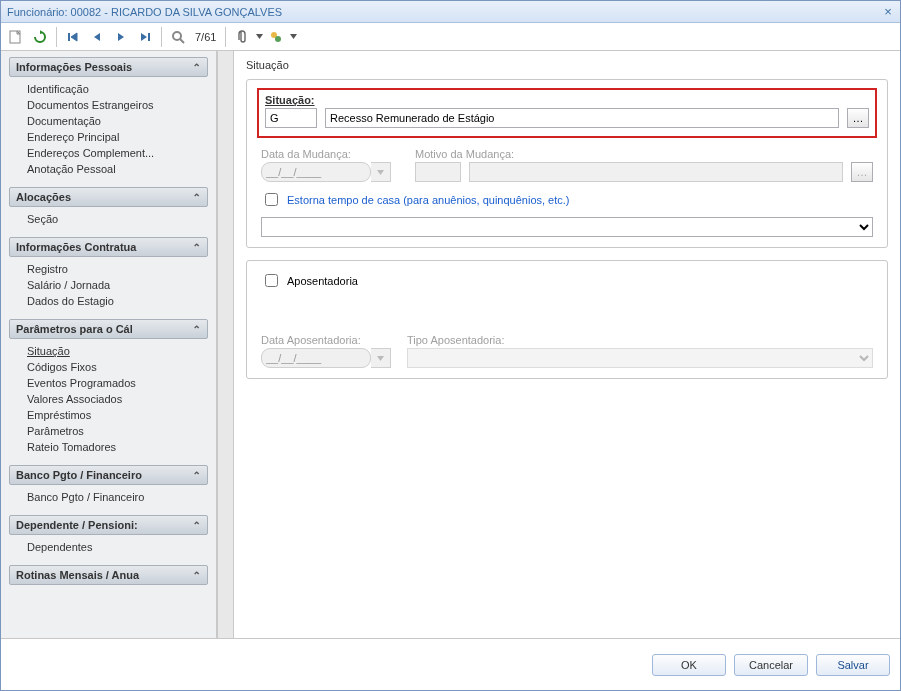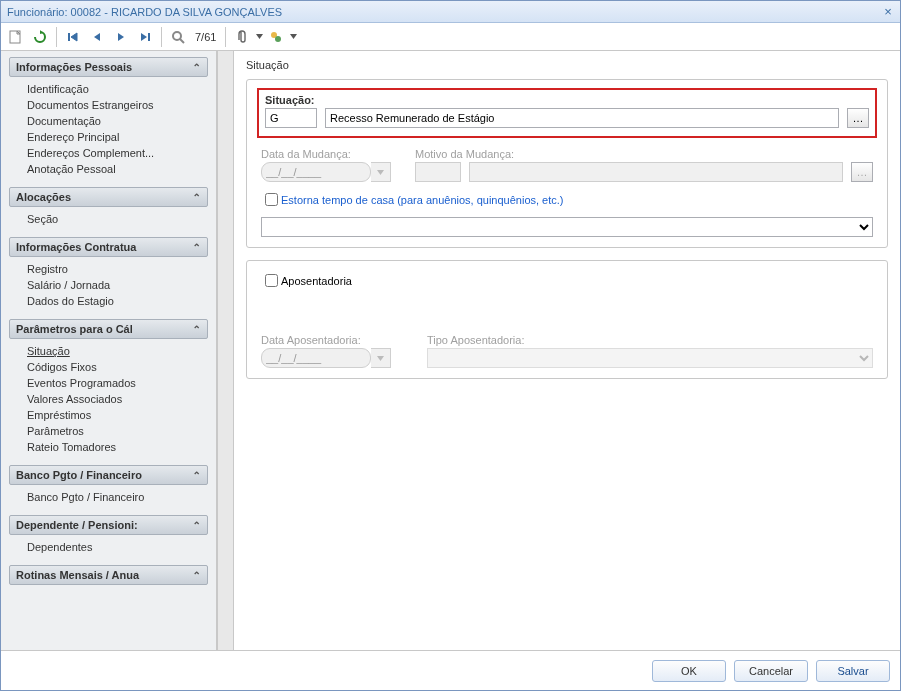--- a/index.html
+++ b/index.html
@@ -20,37 +20,37 @@
 .group-header:first-child{margin-top:0;}
 .group-header .chev{font-size:10px;color:#555;}
 .group-items{padding:4px 0 4px 18px;}
 .group-items a{display:block;color:#333;text-decoration:none;padding:2px 0;cursor:pointer;white-space:nowrap;overflow:hidden;text-overflow:ellipsis;}
 .group-items a.active{text-decoration:underline;}
 .main{flex:1;padding:8px 12px;overflow:auto;}
 .main-title{color:#333;margin-bottom:8px;}
 .panel{border:1px solid #c8c8c8;border-radius:3px;padding:10px 14px;margin-bottom:12px;}
 .hlrow{border:2px solid #d22323;padding:4px 6px 8px 6px;margin:-2px -4px 10px -4px;}
 .lbl{color:#333;display:block;margin-bottom:2px;}
-.lbl.bold{font-weight:bold;}
+.lbl.bold{font-weight:bold;text-decoration:underline;}
 .lbl.disabled{color:#a0a0a0;}
 .row{display:flex;align-items:flex-end;gap:8px;}
 .field-sm{width:52px;}
 .field-lg{flex:1;}
 input[type=text],select{border:1px solid #abadb3;background:#fff;height:20px;padding:0 4px;width:100%;}
 input[type=text]:disabled,select:disabled{background:#f0f0f0;color:#999;border-color:#cfcfcf;}
 .btn-ell{width:22px;height:20px;border:1px solid #abadb3;background:linear-gradient(#fefefe,#e6e6e6);cursor:pointer;display:flex;align-items:center;justify-content:center;}
 .btn-ell.disabled{color:#aaa;cursor:default;}
 .datebox{display:flex;align-items:center;}
 .datebox input{width:110px;border-radius:9px;}
 .datebox .cal{width:20px;height:20px;border:1px solid #cfcfcf;background:#f0f0f0;border-left:none;display:flex;align-items:center;justify-content:center;color:#aaa;}
-.chk{display:flex;align-items:center;margin:8px 0;}
+.chk{display:flex;align-items:center;gap:6px;margin:8px 0;}
 .chk input{width:13px;height:13px;}
 .chk .link{color:#1a5fcf;}
 .select-wide{width:100%;}
-.footer{height:40px;border-top:1px solid #c8c8c8;display:flex;align-items:center;justify-content:flex-end;padding:0 10px;gap:8px;}
+.footer{height:52px;border-top:1px solid #c8c8c8;display:flex;align-items:center;justify-content:flex-end;padding:0 10px;gap:8px;}
 .btn{min-width:74px;height:22px;border:1px solid #9fb8d9;background:linear-gradient(#fdfdfd,#e4ecf7);border-radius:3px;cursor:pointer;color:#333;}
 .btn.primary{color:#1a4d8f;}
 svg{display:block;}
 </style>
 </head>
 <body>
 
 <div class="window">
   <div class="titlebar">
     <span class="title">Funcionário: 00082 - RICARDO DA SILVA GONÇALVES</span>
@@ -230,21 +230,21 @@
         </div>
 
         <select class="select-wide"><option></option></select>
       </div>
 
       <div class="panel">
         <div class="chk" style="margin-top:0;">
           <input type="checkbox" style="">
           <span>Aposentadoria</span>
         </div>
-        <div class="row" style="gap:36px;margin-top:44px;">
+        <div class="row" style="gap:16px;margin-top:44px;">
           <div>
             <span class="lbl disabled">Data Aposentadoria:</span>
             <div class="datebox">
               <input type="text" disabled="" value="__/__/____" style="">
               <div class="cal">
                   <svg width="7" height="7">
                     <path d="M0 1 L7 1 L3.5 6 Z" fill="#bbb"></path>
                   </svg>
                 </div>
             </div>

